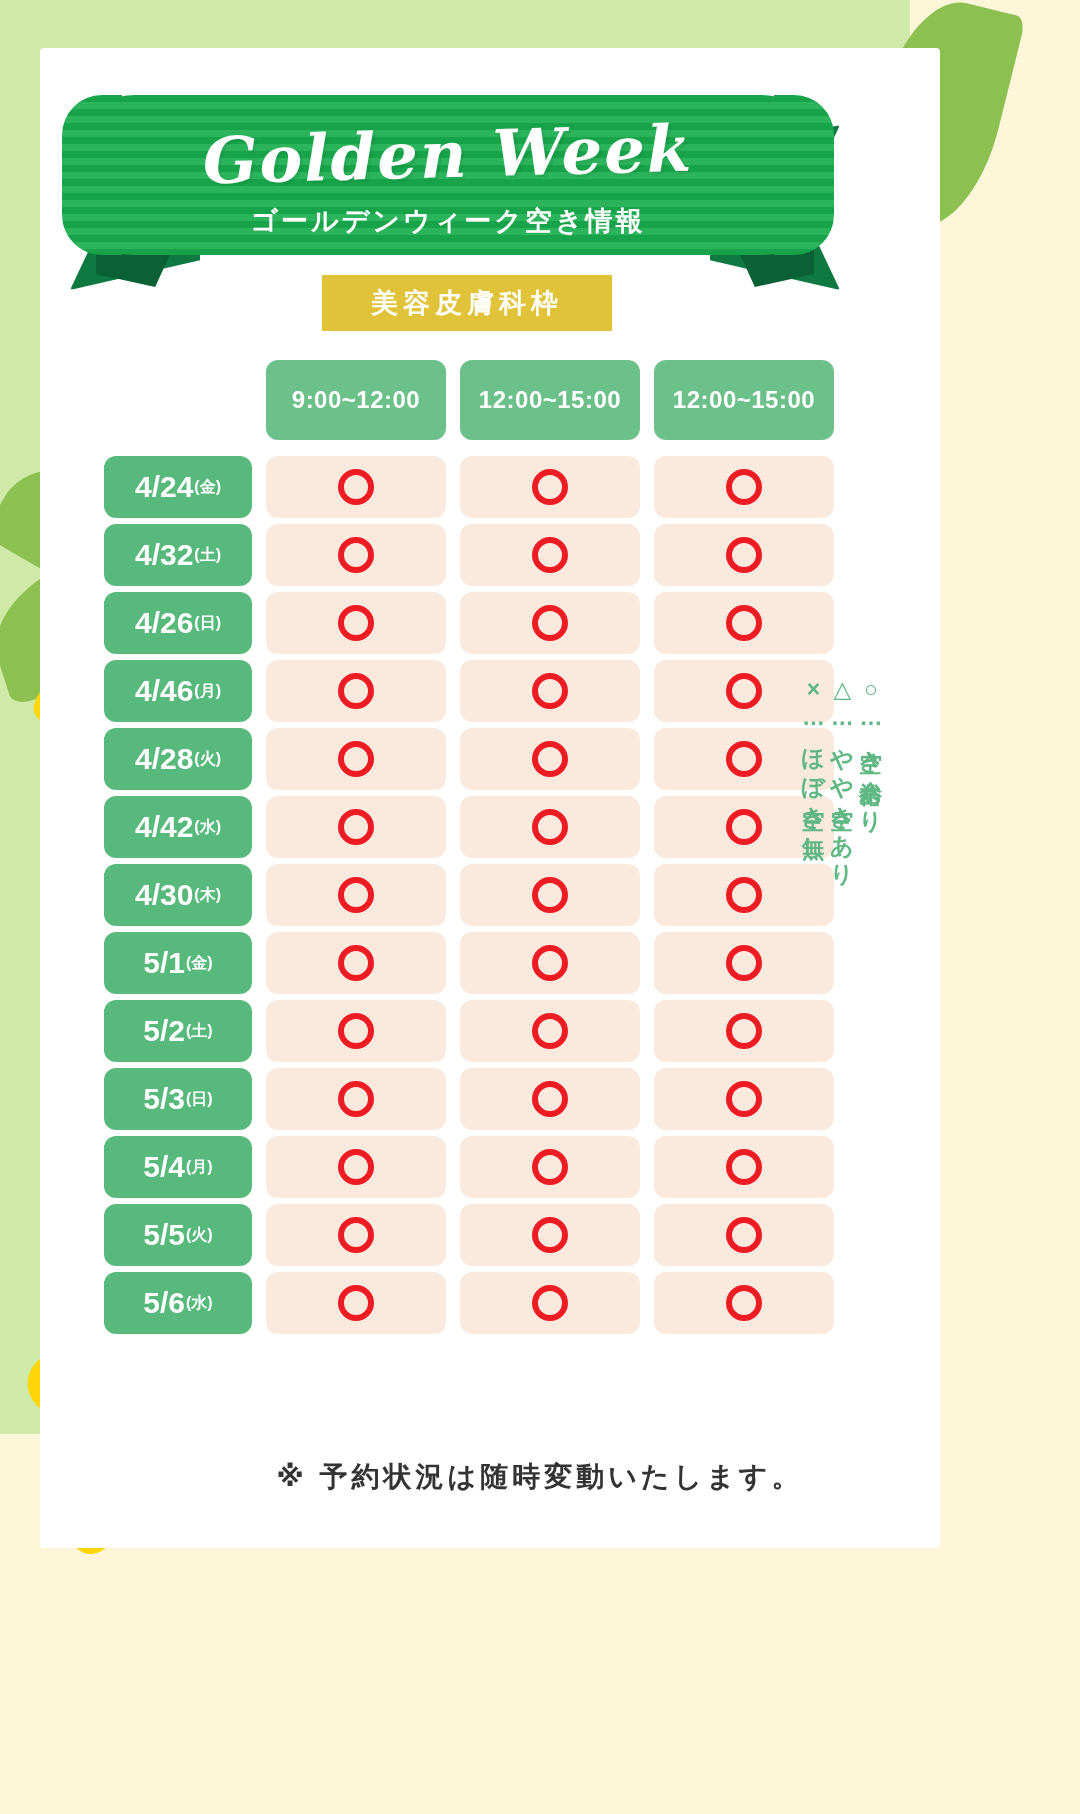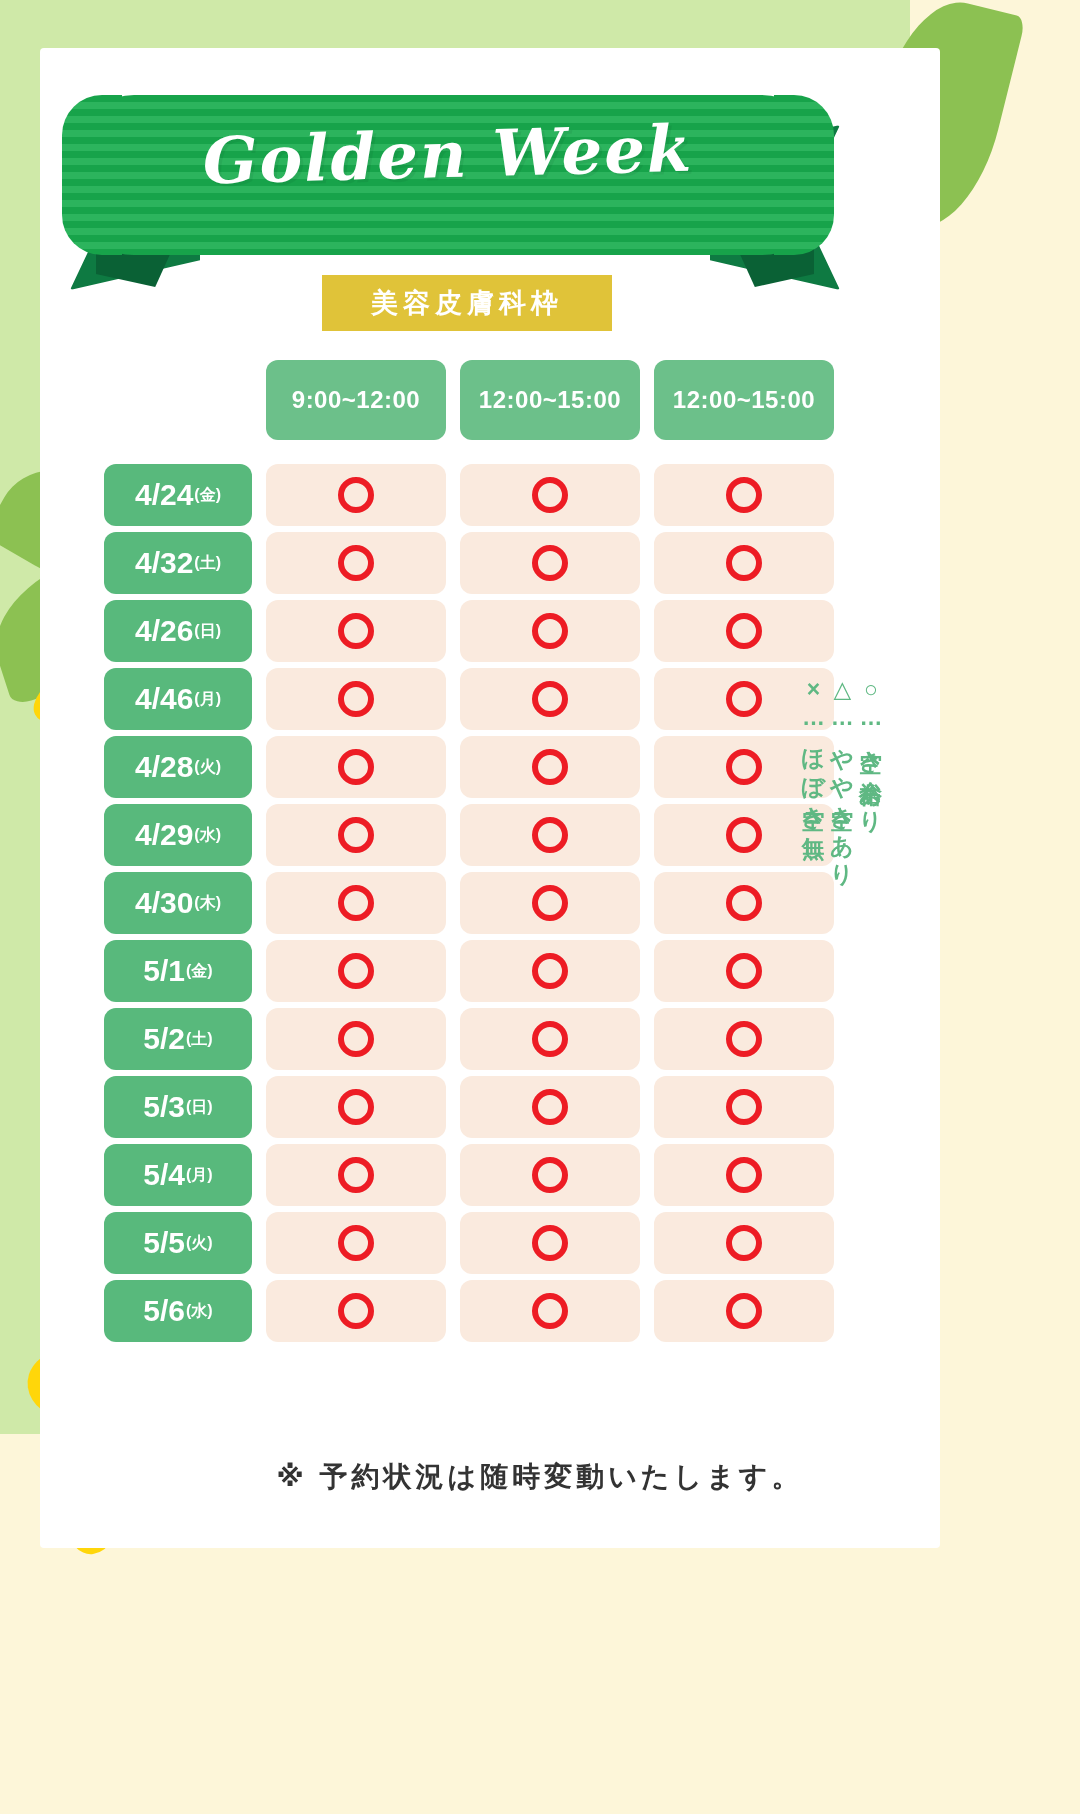--- a/index.html
+++ b/index.html
@@ -67,21 +67,21 @@
   .badge{
     position:absolute;left:322px;top:275px;width:290px;height:56px;
     background:#e0c339;color:#ffffff;
     display:flex;align-items:center;justify-content:center;
     font-size:27px;font-weight:700;letter-spacing:5px;
   }
 
   
   .table{position:absolute;left:104px;top:360px;width:730px;}
   .row{display:flex;gap:14px;margin-bottom:6px;}
-  .head-row{margin-bottom:24px;}
+  .head-row{margin-bottom:16px;}
   .corner{width:148px;flex:0 0 148px;}
   .th{
     flex:1;height:80px;background:#6cc08a;border-radius:12px;
     display:flex;align-items:center;justify-content:center;
     color:#ffffff;font-size:24px;font-weight:700;letter-spacing:0.5px;
   }
   .date-cell{
     width:148px;flex:0 0 148px;height:62px;background:#58b97c;border-radius:12px;
     display:flex;align-items:center;justify-content:center;
     color:#ffffff;font-weight:700;white-space:nowrap;
@@ -147,20 +147,21 @@
 
 <div class="card"></div>
 
 <div class="ribbon-wrap">
   <div class="ribbon-tail left"></div>
   <div class="ribbon-tail right"></div>
   <div class="ribbon-fold l"></div>
   <div class="ribbon-fold r"></div>
   <div class="ribbon-main">
     <div class="gw-title">Golden Week</div>
+    <div class="gw-sub">ゴールデンウィーク空き情報</div>
   </div>
 </div>
 
 <div class="badge">美容皮膚科枠</div>
 
 <div class="table">
   <div class="row head-row">
     <div class="corner"></div>
     <div class="th">9:00~12:00</div>
     <div class="th">12:00~15:00</div>
@@ -237,21 +238,21 @@
         </div>
         <div class="cell">
           <span class="mark-o"></span>
         </div>
         <div class="cell">
           <span class="mark-o"></span>
         </div>
       </div>
       <div class="row">
         <div class="date-cell">
-          <span class="date-num">4/29</span>
+          <span class="date-num">4/42</span>
           <span class="date-dow">(水)</span>
         </div>
         <div class="cell">
           <span class="mark-o"></span>
         </div>
         <div class="cell">
           <span class="mark-o"></span>
         </div>
         <div class="cell">
           <span class="mark-o"></span>

